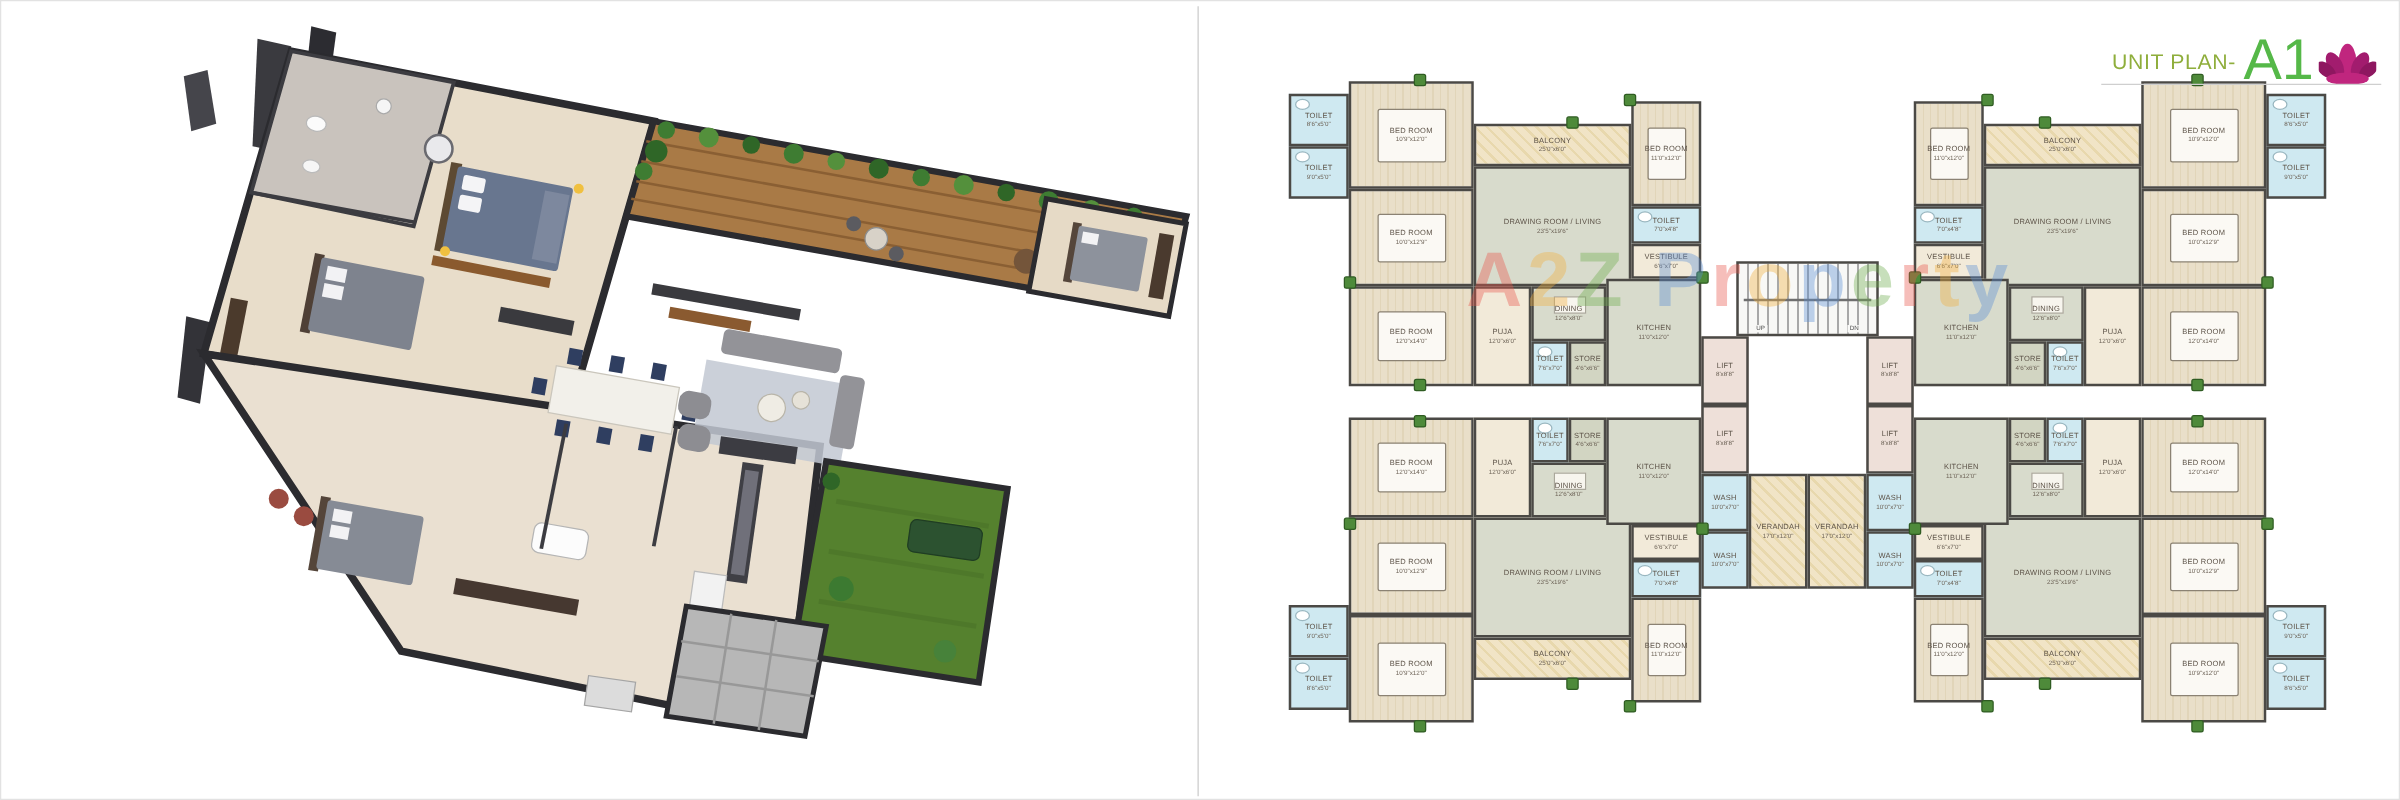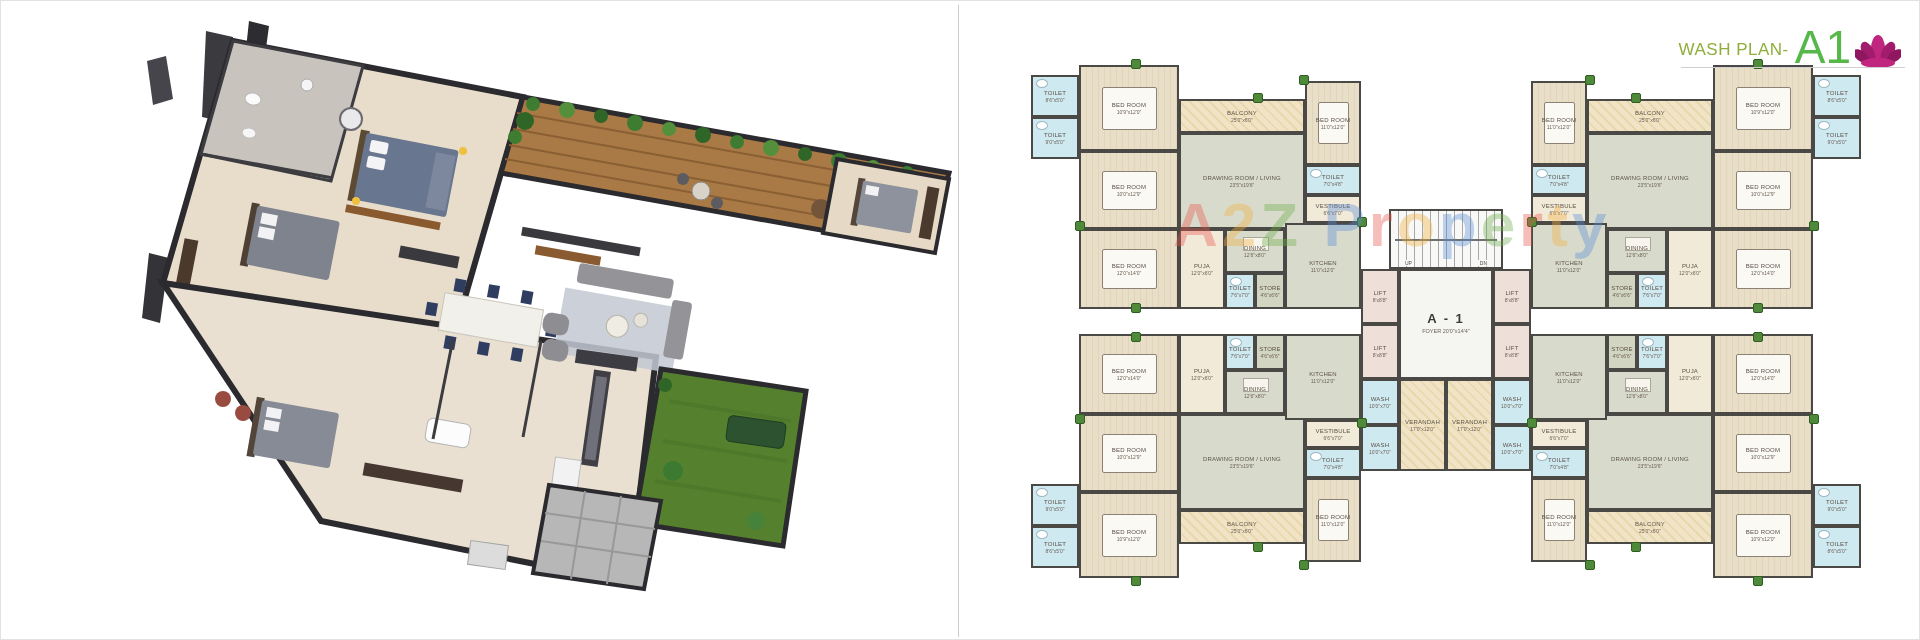--- a/index.html
+++ b/index.html
@@ -201,21 +201,21 @@
       <line x1="584" y1="490" x2="570" y2="578" stroke="#989898" stroke-width="2"></line>
       <line x1="620" y1="495" x2="606" y2="583" stroke="#989898" stroke-width="2"></line>
       <rect x="468" y="542" width="38" height="24" fill="#dcdcdc" stroke="#a5a5a5" transform="rotate(8 487 554)"></rect>
     </g>
   </svg>
 
 
   <div class="divider"></div>
 
   <div class="hdr">
-    <span class="lbl" style="color: rgb(143, 174, 60);">WASH PLAN-</span>
+    <span class="lbl" style="color: rgb(143, 174, 60);">UNIT PLAN-</span>
     <span class="code" style="color: rgb(85, 184, 72);">A1</span>
     <svg class="lotus" width="46" height="42" viewBox="0 0 46 42">
       <ellipse cx="23" cy="22" rx="7" ry="14" fill="#c0267e"></ellipse>
       <ellipse cx="13" cy="25" rx="6" ry="11" fill="#a21c6e" transform="rotate(-28 13 25)"></ellipse>
       <ellipse cx="33" cy="25" rx="6" ry="11" fill="#a21c6e" transform="rotate(28 33 25)"></ellipse>
       <ellipse cx="6" cy="29" rx="5" ry="9" fill="#8e1760" transform="rotate(-52 6 29)"></ellipse>
       <ellipse cx="40" cy="29" rx="5" ry="9" fill="#8e1760" transform="rotate(52 40 29)"></ellipse>
       <ellipse cx="23" cy="36" rx="17" ry="5" fill="#c0267e"></ellipse>
     </svg>
   </div>
@@ -467,24 +467,20 @@
         <span class="dn">DN</span>
         <span class="mid"></span>
       </div>
       <div class="room f-lift rt-plain" style="left: 330px; top: 210px; width: 38px; height: 55px;">
         <span class="rl">LIFT</span>
         <span class="rd">8'x8'8"</span>
       </div>
       <div class="room f-lift rt-plain" style="left: 330px; top: 265px; width: 38px; height: 55px;">
         <span class="rl">LIFT</span>
         <span class="rd">8'x8'8"</span>
-      </div>
-      <div class="room f-white rt-foyer" style="left: 368px; top: 210px; width: 94px; height: 110px;">
-        <span class="rl">A - 1</span>
-        <span class="rd">FOYER 20'0"x14'4"</span>
       </div>
       <div class="room f-lift rt-plain" style="left: 462px; top: 210px; width: 38px; height: 55px;">
         <span class="rl">LIFT</span>
         <span class="rd">8'x8'8"</span>
       </div>
       <div class="room f-lift rt-plain" style="left: 462px; top: 265px; width: 38px; height: 55px;">
         <span class="rl">LIFT</span>
         <span class="rd">8'x8'8"</span>
       </div>
       <div class="room f-blue rt-plain" style="left: 330px; top: 320px; width: 38px; height: 46px;">

